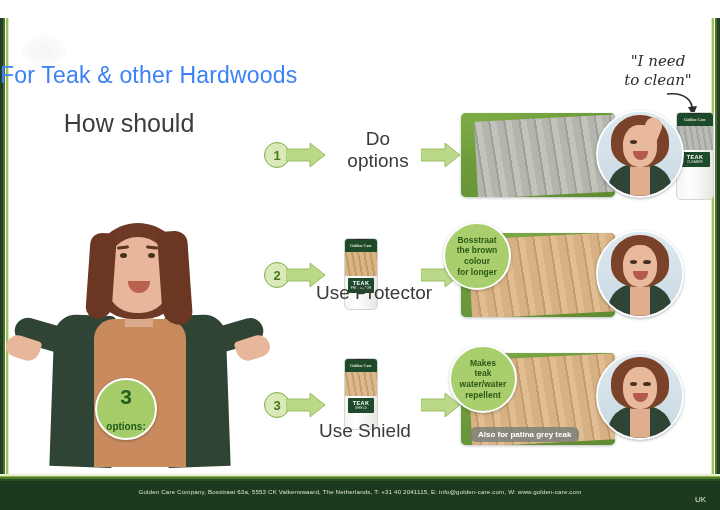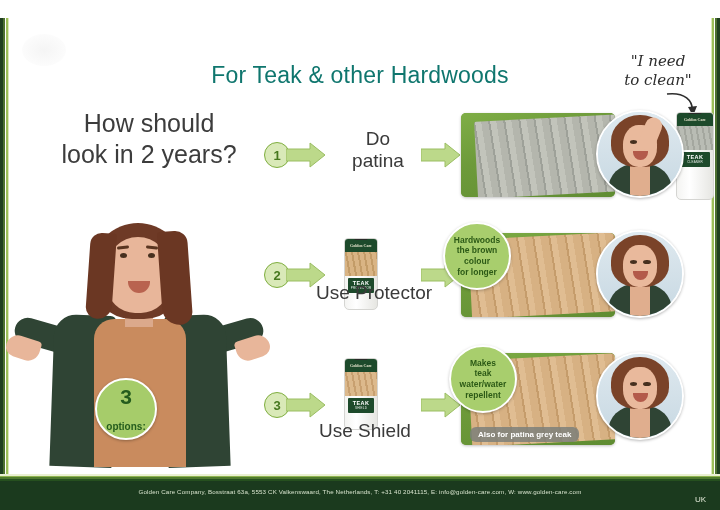--- a/index.html
+++ b/index.html
@@ -92,27 +92,27 @@
     margin-top: 4px;
     font-size: 6.5px;
     color: #4a6b3a;
     letter-spacing: 1.1px;
     white-space: nowrap;
   }
 
   
   .headline {
     position: absolute; left: 0; right: 0; top: 62px;
-    text-align: center;
-    font-size: 23px; color: #0f766e;
+    text-align: left;
+    font-size: 23px; color: #3b82f6;
     font-weight: normal;
     letter-spacing: .2px;
   }
   .question {
-    position: absolute; left: 24px; top: 108px;
+    position: absolute; left: 4px; top: 108px;
     width: 250px; text-align: center;
     font-size: 25px; line-height: 1.22;
     color: #3c3c3c;
   }
   .question div { white-space: nowrap; }
 
   .quote {
     position: absolute; right: 8px; top: 52px;
     width: 108px; text-align: center;
     font-family: "DejaVu Serif", serif;
@@ -324,21 +324,20 @@
   <div class="stripe-band band-top"></div>
   <div class="stripe-band band-bot"></div>
   <div class="side-stripe side-left"></div>
   <div class="side-stripe side-right"></div>
 
 
   <div class="headline">For Teak &amp; other Hardwoods</div>
 
   <div class="question">
     <div>How should</div>
-    <div>look in 2 years?</div>
   </div>
 
   <div class="quote">
     <div>"I need</div>
     <div>to clean"</div>
   </div>
   <svg class="quote-arrow" viewBox="0 0 34 26">
     <path d="M3 2 C 20 0, 30 8, 28 21" fill="none" stroke="#2d2d2d" stroke-width="1.6"></path>
     <path d="M24 15 L29 24 L33 14 Z" fill="#2d2d2d"></path>
   </svg>
@@ -371,21 +370,21 @@
   <div class="step-badge" style="left:264px; top:142px;">
     <span>1</span>
   </div>
   <div class="arrow" style="left:286px; top:142px;">
     <svg viewBox="0 0 40 26">
         <path d="M0 7 L24 7 L24 1 L39 13 L24 25 L24 19 L0 19 Z" fill="#bcd98a" stroke="#9bbe63" stroke-width="1"></path>
       </svg>
   </div>
   <div class="step-label" style="left:330px; top:128px; width:96px;">
     <div>Do</div>
-    <div>patina</div>
+    <div>options</div>
   </div>
   <div class="arrow" style="left:421px; top:142px;">
     <svg viewBox="0 0 40 26">
         <path d="M0 7 L24 7 L24 1 L39 13 L24 25 L24 19 L0 19 Z" fill="#bcd98a" stroke="#9bbe63" stroke-width="1"></path>
       </svg>
   </div>
   <div class="result-photo" style="left:461px; top:113px; width:154px; height:84px;">
     <div class="grass"></div>
     <div class="deck-grey"></div>
   </div>
@@ -435,21 +434,21 @@
     <svg viewBox="0 0 40 26">
         <path d="M0 7 L24 7 L24 1 L39 13 L24 25 L24 19 L0 19 Z" fill="#bcd98a" stroke="#9bbe63" stroke-width="1"></path>
       </svg>
   </div>
   <div class="result-photo" style="left:461px; top:233px; width:154px; height:84px;">
     <div class="grass"></div>
     <div class="deck-teak"></div>
   </div>
   <div class="bubble" style="left:443px; top:222px; width:68px; height:68px;">
     <div>
-      <div>Hardwoods</div>
+      <div>Bosstraat</div>
       <div>the brown</div>
       <div>colour</div>
       <div>for longer</div>
     </div>
   </div>
   <div class="face-circle" style="left:596px; top:230px; width:88px; height:88px;">
     <div class="fc-bg"></div>
     <div class="fc-body"></div>
     <div class="fc-chest"></div>
     <div class="fc-hair"></div>

